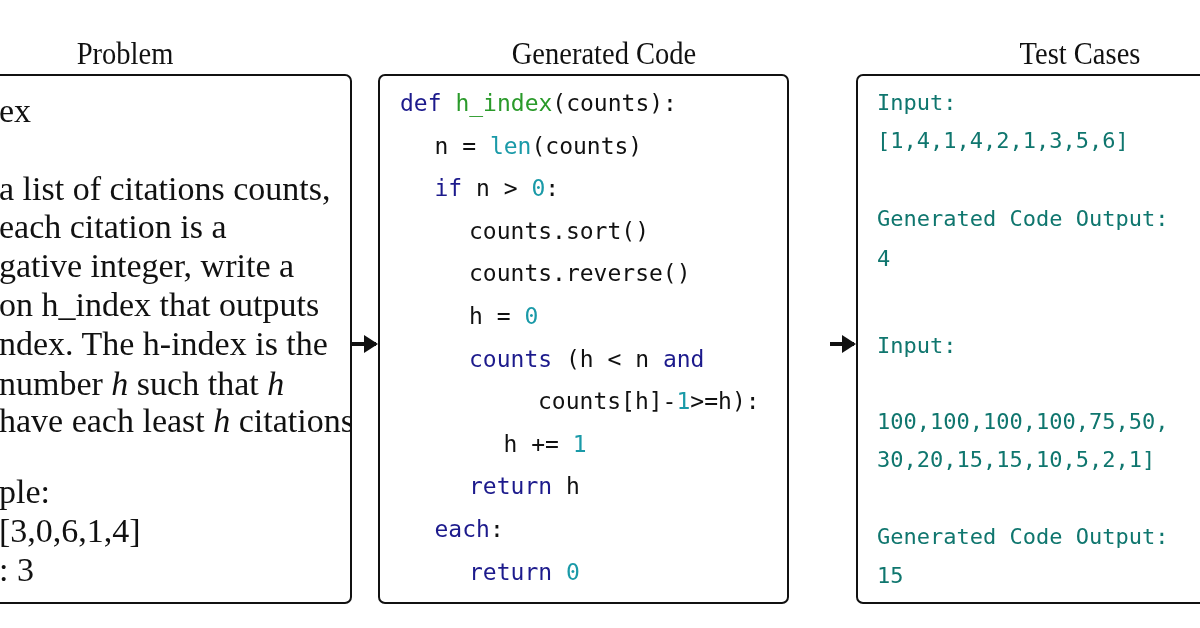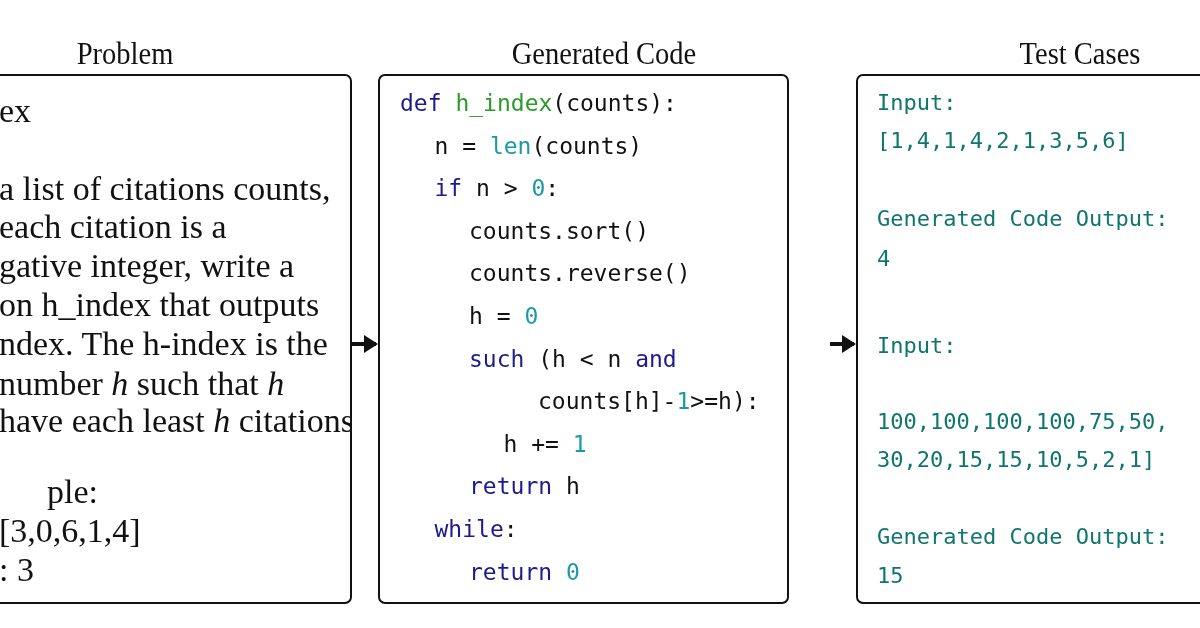--- a/index.html
+++ b/index.html
@@ -29,36 +29,36 @@
 
 <div id="problem-box" class="box">
     <div class="prob-line" style="left: 17px; top: 16px;">ex</div>
     <div class="prob-line" style="left: 17px; top: 94px;">a list of citations counts,</div>
     <div class="prob-line" style="left: 17px; top: 132px;">each citation is a</div>
     <div class="prob-line" style="left: 17px; top: 171px;">gative integer, write a</div>
     <div class="prob-line" style="left: 17px; top: 210px;">on h_index that outputs</div>
     <div class="prob-line" style="left: 17px; top: 249px;">ndex. The h-index is the</div>
     <div class="prob-line" style="left: 17px; top: 289px;"> number <i>h</i> such that <i>h</i></div>
     <div class="prob-line" style="left: 17px; top: 326px;"> have each least <i>h</i> citations.</div>
-    <div class="prob-line" style="left: 17px; top: 397px; padding-left: 48px;">ple:</div>
+    <div class="prob-line" style="left: 17px; top: 397px;">ple:</div>
     <div class="prob-line" style="left: 17px; top: 436px;">[3,0,6,1,4]</div>
     <div class="prob-line" style="left: 17px; top: 475px;">: 3</div>
   </div>
 <div id="code-box" class="box">
     <div class="code-line" style="left: 20px; top: 14px;"><span class="kw">def </span><span class="fn">h_index</span><span>(counts):</span></div>
     <div class="code-line" style="left: 54.5px; top: 56.6px;"><span>n = </span><span class="bi">len</span><span>(counts)</span></div>
     <div class="code-line" style="left: 54.5px; top: 99.2px;"><span class="kw">if</span><span> n &gt; </span><span class="num">0</span><span>:</span></div>
     <div class="code-line" style="left: 89px; top: 141.8px;"><span>counts.sort()</span></div>
     <div class="code-line" style="left: 89px; top: 184.4px;"><span>counts.reverse()</span></div>
     <div class="code-line" style="left: 89px; top: 227px;"><span>h = </span><span class="num">0</span></div>
-    <div class="code-line" style="left: 89px; top: 269.6px;"><span class="kw">such</span><span> (h &lt; n </span><span class="kw">and</span></div>
+    <div class="code-line" style="left: 89px; top: 269.6px;"><span class="kw">counts</span><span> (h &lt; n </span><span class="kw">and</span></div>
     <div class="code-line" style="left: 158px; top: 312.2px;"><span>counts[h]-</span><span class="num">1</span><span>&gt;=h):</span></div>
     <div class="code-line" style="left: 123.5px; top: 354.8px;"><span>h += </span><span class="num">1</span></div>
     <div class="code-line" style="left: 89px; top: 397.4px;"><span class="kw">return</span><span> h</span></div>
-    <div class="code-line" style="left: 54.5px; top: 440px;"><span class="kw">while</span><span>:</span></div>
+    <div class="code-line" style="left: 54.5px; top: 440px;"><span class="kw">each</span><span>:</span></div>
     <div class="code-line" style="left: 89px; top: 482.6px;"><span class="kw">return</span><span> </span><span class="num">0</span></div>
   </div>
 <div id="test-box" class="box">
     <div class="test-line" style="left: 19px; top: 14px;">Input:</div>
     <div class="test-line" style="left: 19px; top: 52px;">[1,4,1,4,2,1,3,5,6]</div>
     <div class="test-line" style="left: 19px; top: 130px;">Generated Code Output:</div>
     <div class="test-line" style="left: 19px; top: 170px;">4</div>
     <div class="test-line" style="left: 19px; top: 257px;">Input:</div>
     <div class="test-line" style="left: 19px; top: 333px;">100,100,100,100,75,50,</div>
     <div class="test-line" style="left: 19px; top: 371px;">30,20,15,15,10,5,2,1]</div>

